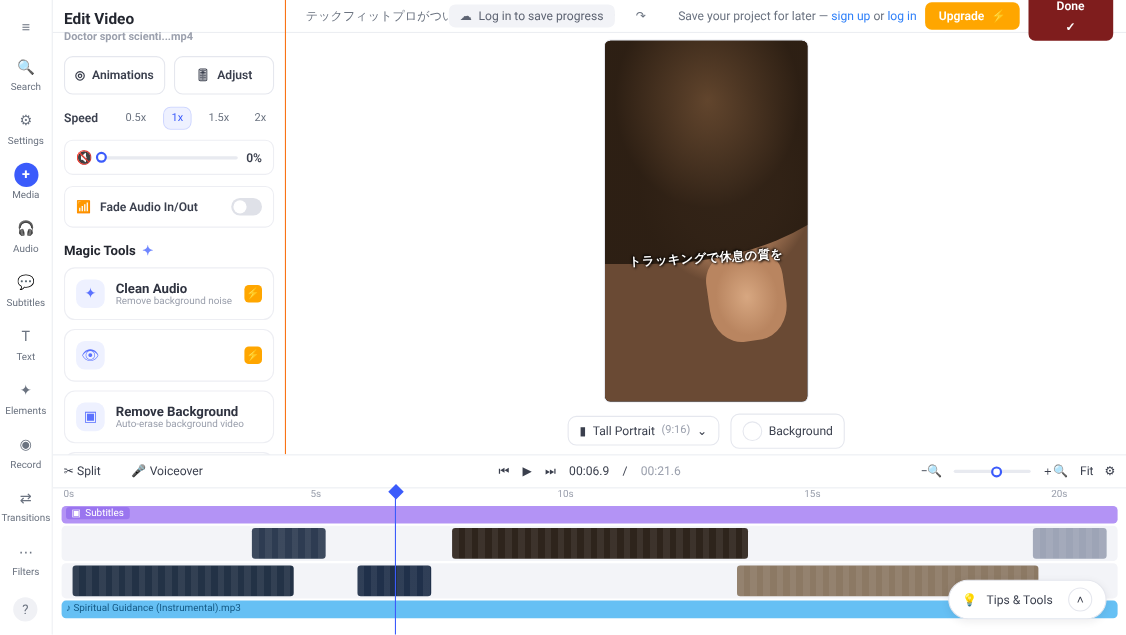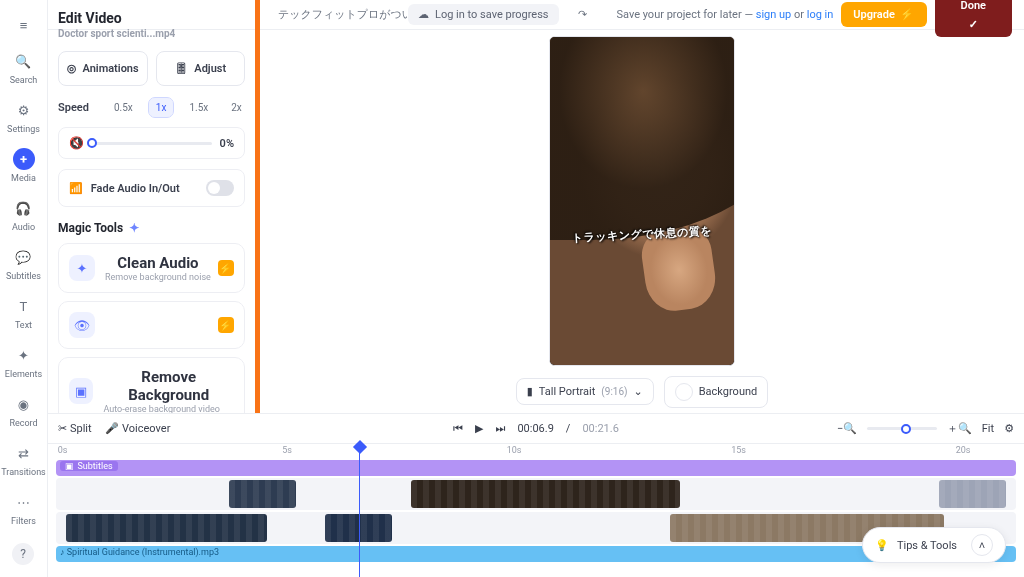--- a/index.html
+++ b/index.html
@@ -13,59 +13,59 @@
   .top-bar { position: absolute; left: 48px; right: 0; top: 0; height: 30px; display: flex; align-items: center; justify-content: flex-end; gap: 8px; padding: 0 12px; border-bottom: 1px solid #eceef2; font-size: 11px; color: #6b7380; }
   .top-left-title { position: absolute; left: 12px; font-size: 11px; color:#6b7380; }
   .pill { display: flex; align-items: center; gap: 6px; padding: 4px 10px; border-radius: 6px; background: #f2f3f7; color: #5d6372; cursor: pointer; }
   .hist-btn { width: 20px; height: 20px; display:flex; align-items:center; justify-content:center; color:#6b7380; cursor:pointer;}
   .login-group { position:absolute; left: 360px; }
   .hint-text { font-size: 11px; }
   .link { color: #2d7ff9; cursor: pointer; }
   .upgrade-btn { background: #ffa600; color: #fff; border-radius: 6px; padding: 6px 12px; display:flex; align-items:center; gap:6px; cursor: pointer; font-weight:600;}
   .done-btn { background: #7f1d1d; color: #fff; border-radius: 6px; padding: 6px 26px; display:flex; align-items:center; gap:6px; cursor: pointer; font-weight:600;flex-direction:column;}
 
-  .left-panel { position: absolute; left: 48px; top: 0; width: 212px; bottom: 164px; padding: 10px 10px 4px 10px; border-right: 5px solid #f97316; overflow-y:auto; }
+  .left-panel { position: absolute; left: 48px; top: 0; width: 212px; bottom: 164px; padding: 10px 10px 4px 10px; border-right: 1px solid #f97316; overflow-y:auto; }
   .ep-title { font-size: 14px; font-weight: 700; color: #23262f; margin-bottom: 2px; }
   .ep-sub { font-size: 10px; color: #9ba0ad; margin-bottom: 12px; font-weight: bold; }
   .tabs { display:flex; gap:8px; margin-bottom:12px; }
   .tab { flex:1; display:flex; align-items:center; justify-content:center; gap:6px; border:1px solid #e5e7ee; border-radius:8px; padding:10px 0; font-size:11px; font-weight:600; color:#3a3f4d; cursor:pointer; background:#fff;}
   .speed-row { display:flex; align-items:center; gap:9px; margin-bottom:10px; }
   .speed-label { font-size:11px; font-weight:600; color:#3a3f4d; flex:0 0 auto; }
   .speed-pill { font-size:10px; padding:4px 7px; border-radius:6px; color:#6b7380; cursor:pointer; }
   .speed-pill.active { background:#eef1ff; color:#3b5bfb; outline:1px solid #cfd7ff; }
   .vol-row { display:flex; align-items:center; gap:8px; border:1px solid #edeef3; border-radius:8px; padding:8px 10px; margin-bottom:10px; }
   .vol-icon { font-size:12px; color:#6b7380; }
   .vol-track { flex:1; height:3px; background:#e8eaf0; border-radius:2px; position:relative; }
   .vol-thumb { position:absolute; left:0; top:50%; transform:translate(-50%,-50%); width:10px; height:10px; border-radius:50%; border:2px solid #3b5bfb; background:#fff; }
   .vol-val { font-size:11px; font-weight:600; color:#3a3f4d; }
   .fade-row { display:flex; align-items:center; gap:8px; border:1px solid #edeef3; border-radius:8px; padding:10px 10px; font-size:11px; font-weight:600; color:#3a3f4d; }
   .toggle { margin-left:auto; width:28px; height:16px; border-radius:999px; background:#dfe1e8; position:relative; cursor:pointer;}
   .toggle::after{content:""; position:absolute; left:2px; top:2px; width:12px; height:12px; border-radius:50%; background:#fff;}
   .section-title { font-size:12px; font-weight:700; color:#23262f; margin:14px 0 8px; display:flex; align-items:center; gap:6px; }
   .sparkle { color:#6f86ff; }
   .magic-card { display:flex; align-items:center; gap:10px; border:1px solid #edeef3; border-radius:10px; padding:10px; margin-bottom:8px; cursor:pointer; position:relative; }
   .magic-icon { width:26px; height:26px; border-radius:8px; background:#eef1ff; color:#5b72ff; display:flex; align-items:center; justify-content:center; font-size:13px;}
-  .magic-texts .mt { font-size:15px; font-weight:700; color:#2f3340;text-align:center; }
+  .magic-texts .mt { font-size:12px; font-weight:700; color:#2f3340; }
   .magic-texts .ms { font-size:9px; color:#9ba0ad; }
   .badge { width:16px; height:16px; border-radius:4px; background:#ffa600; color:#fff; display:flex; align-items:center; justify-content:center; font-size:10px; position:absolute; right:10px; }
 
   .canvas-area { position:absolute; left:260px; right:0; top:30px; bottom:164px; display:flex; flex-direction:column; align-items:center; justify-content:center; gap:10px; }
   .video-wrap { width:186px; height:330px; border:1px solid #e5e7ee; border-radius:6px; overflow:hidden; background:#1a1512; position:relative; }
   .face { position:absolute; inset:0; background: radial-gradient(80px 90px at 60% 40%, #d7a781 0%, #b98560 60%, #6a4a34 100%), #3c2e20; }
   .hair { position:absolute; left:-10px; top:-10px; width:140%; height:65%; background: radial-gradient(120px 140px at 40% 30%, #60442c 0%, #2a1d12 70%); border-bottom-right-radius:80% 60%; opacity:.95;}
   .hands { position:absolute; right:20px; bottom:55px; width:70px; height:80px; background: radial-gradient(40px 50px at 50% 50%, #d7a781 0%, #b98560 70%); border-radius:30% 30% 40% 40%; transform:rotate(-8deg);}
   .subtitle-overlay { position:absolute; left:8px; right:8px; top:58%; text-align:center; font-size:11px; font-weight:700; color:#fff; text-shadow: 1px 1px 2px #000, -1px -1px 2px #000; letter-spacing:.5px; transform:rotate(-3deg);}
   .aspect-row { display:flex; align-items:center; gap:10px; }
   .aspect-pill { border:1px solid #e5e7ee; border-radius:8px; padding:6px 10px; display:flex; align-items:center; gap:6px; font-size:11px; color:#3a3f4d; cursor:pointer; }
   .aspect-dim { color:#9ba0ad; font-size:10px; }
   .bg-swatch { width:18px; height:18px; border-radius:50%; border:1px solid #e5e7ee; background:#fff; }
 
   
   .tl-toolbar { position:absolute; left:48px; right:0; bottom:134px; height:30px; border-top:1px solid #eceef2; display:flex; align-items:center; padding:0 10px; font-size:11px; color:#3a3f4d; gap:14px; }
-  .tl-left-tools { display:flex; gap:14px; }
+  .tl-left-tools { display:flex; gap:28px; }
   .tl-center { position:absolute; left:50%; transform:translateX(-50%); display:flex; align-items:center; gap:12px; color:#3a3f4d;}
   .tl-btn { cursor:pointer; color:#3a3f4d; }
   .tl-right { margin-left:auto; display:flex; align-items:center; gap:10px; }
   .zoom-track { width:70px; height:3px; background:#e8eaf0; border-radius:2px; position:relative; }
   .zoom-thumb { position:absolute; left:55%; top:50%; transform:translate(-50%,-50%); width:10px; height:10px; border-radius:50%; border:2px solid #3b5bfb; background:#fff; }
   .gear { cursor:pointer; }
 
   .timeline { position:absolute; left:48px; right:0; bottom:0; height:134px; border-top:1px solid #eceef2; background:#fff; }
   .ruler { height:14px; position:relative; font-size:9px; color:#9ba0ad; }
   .ruler span { position:absolute; top:1px; }

